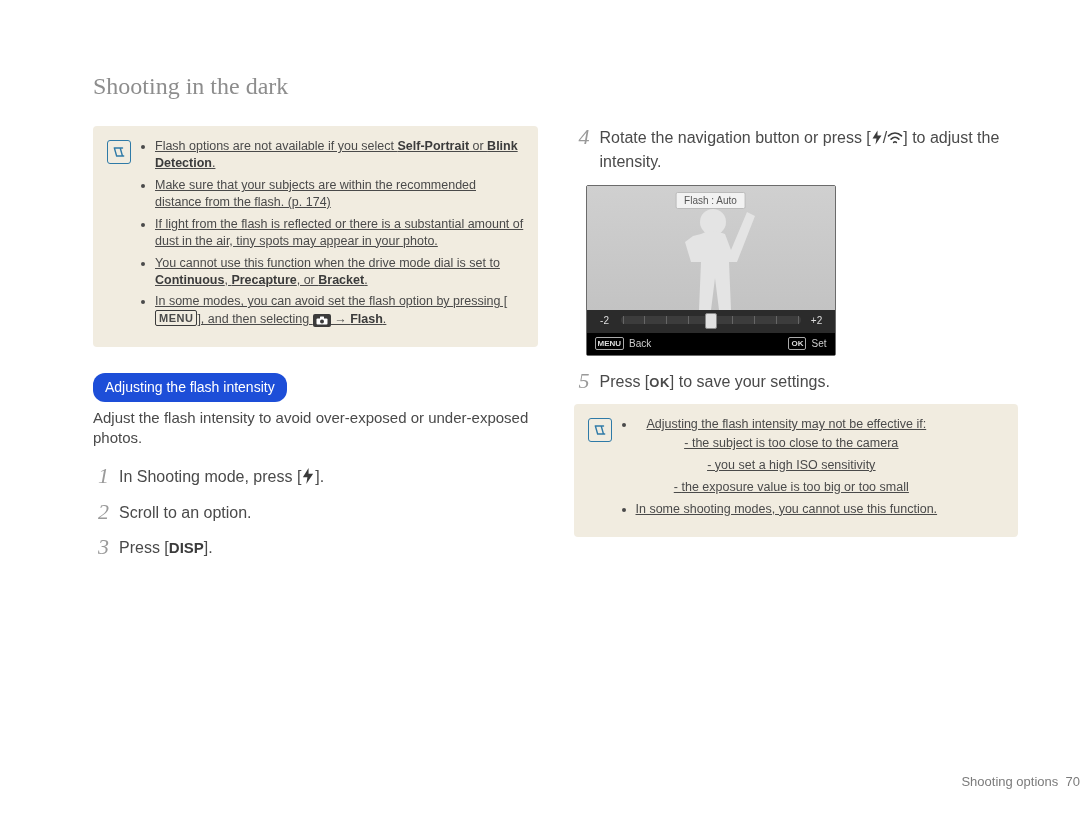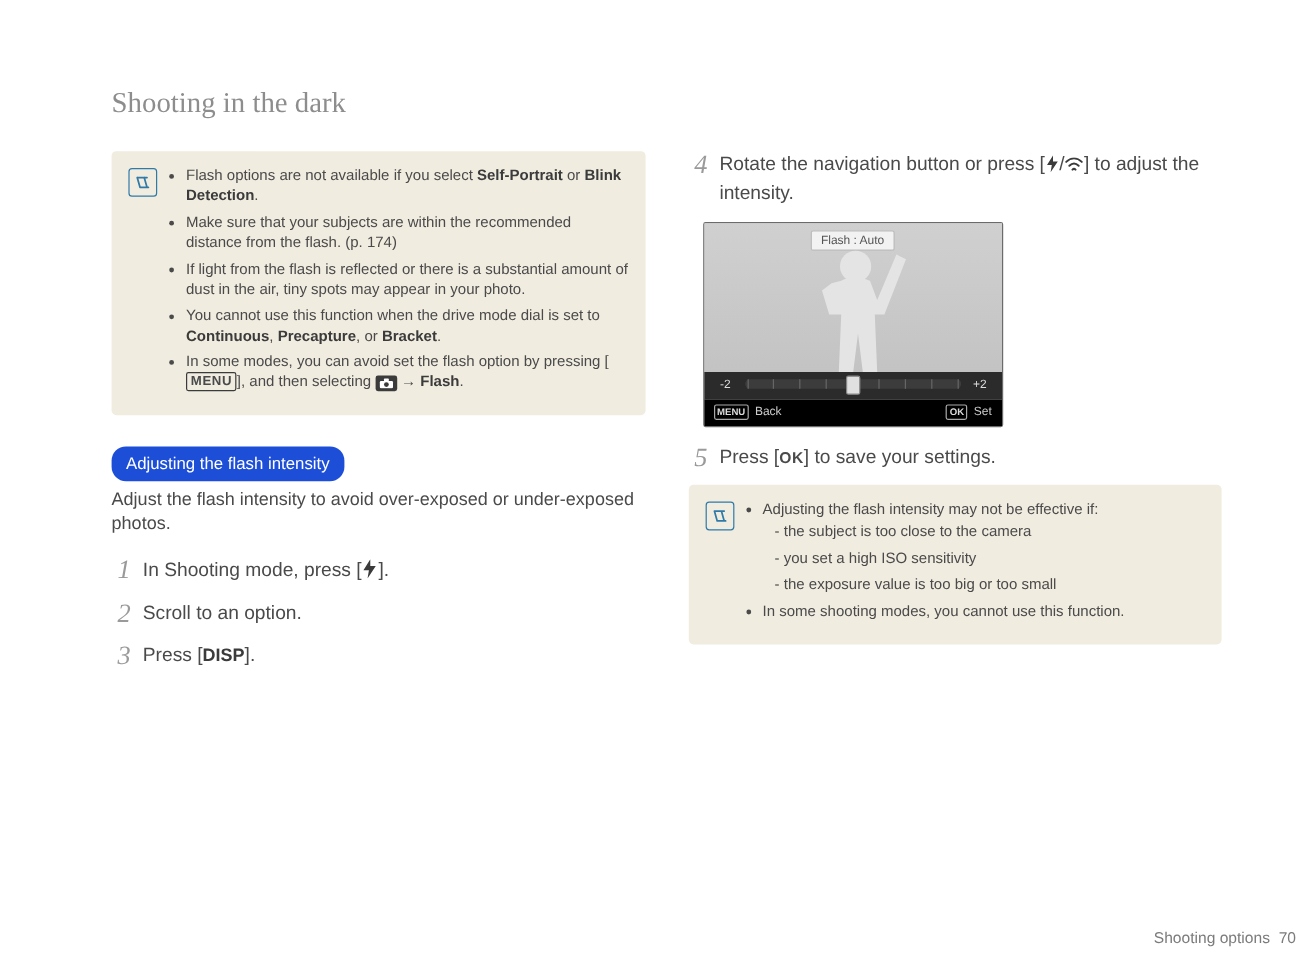--- a/index.html
+++ b/index.html
@@ -54,20 +54,21 @@
     justify-content: center;
     margin-top: 2px;
   }
   .note-icon svg { display:block; }
   .note-list {
     margin: 0;
     padding-left: 14px;
   }
   .note-list li {
     margin-bottom: 5px;
+    text-decoration: underline;
   }
   .note-sub {
     list-style: none;
     padding-left: 10px;
     margin: 2px 0 0 0;
   }
   .note-sub li::before {
     content: "-  ";
   }
   .bold { font-weight: 700; color: #3b3b3b; }
@@ -361,21 +362,21 @@
 
       <ol class="steps" style="margin-top:6px;">
         <li>
           <span class="step-num">5</span>
           <span class="step-txt">
             <span>Press [</span><span class="ok-badge">OK</span><span>] to save your settings.</span>
           </span>
         </li>
       </ol>
 
-      <div class="note-box" style="margin-top:6px;">
+      <div class="note-box" style="margin-top:6px;text-align:center;">
         <div class="note-icon">
           <svg width="14" height="14" viewBox="0 0 24 24" fill="none" stroke="#2f7aa7" stroke-width="2.5" stroke-linecap="round">
             <path d="M4 5h14M4 5l4 14M8 19h12M14 5l4 14"></path>
           </svg>
         </div>
         <ul class="note-list">
           <li>
             <span>Adjusting the flash intensity may not be effective if:</span>
             <ul class="note-sub">
               <li>the subject is too close to the camera</li>

